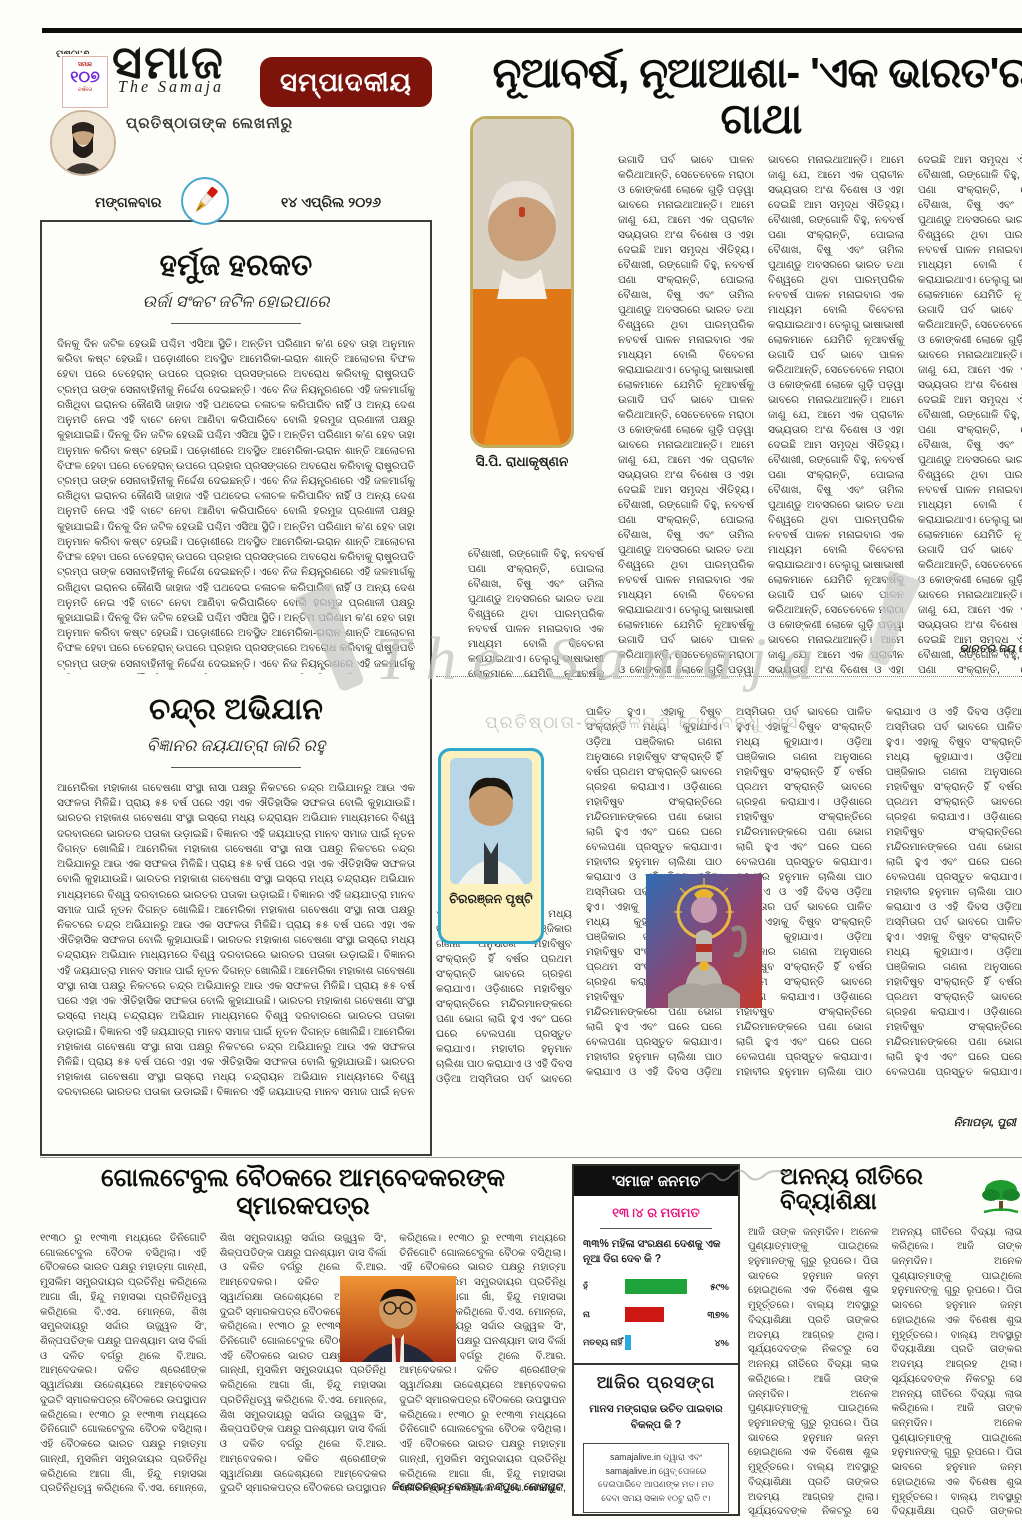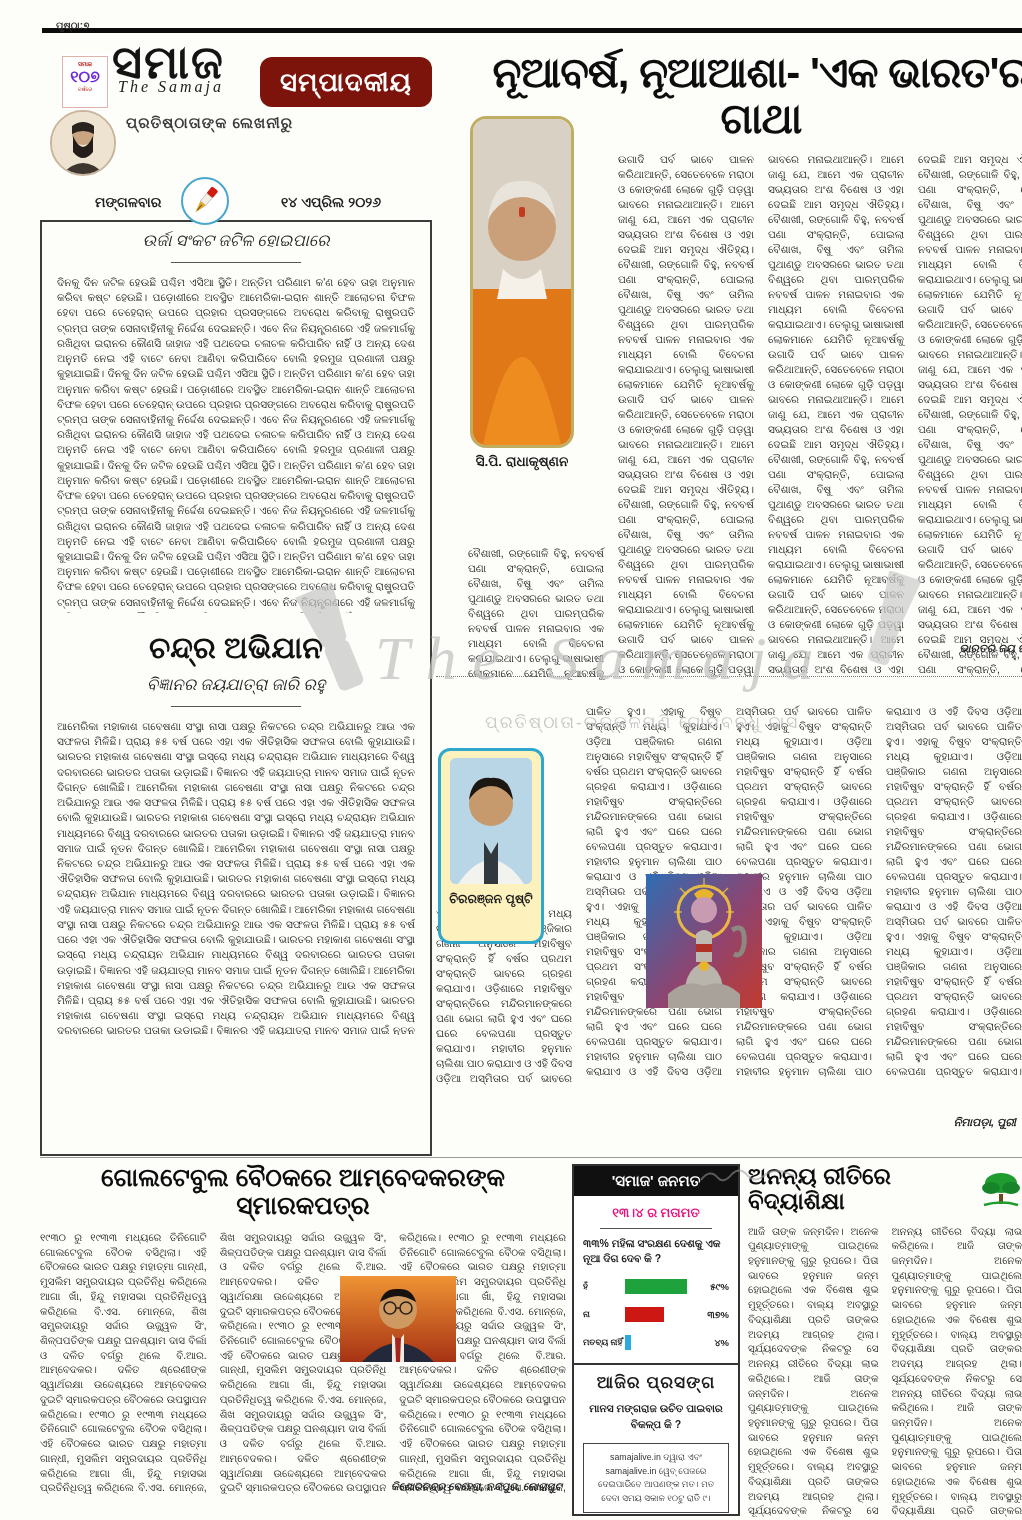--- a/index.html
+++ b/index.html
@@ -2,21 +2,21 @@
 <html><head>
 <meta charset="utf-8">
 <style>
   * { margin:0; padding:0; box-sizing:border-box; }
   body { background:#e9e9e9; font-family:"Liberation Sans","DejaVu Sans",sans-serif; }
   #page { position:relative; width:1022px; height:1520px; margin:0 auto; background:#fdfdfa; color:#1b1b1b; overflow:hidden; }
   .abs { position:absolute; }
 
   
   #top-rule { left:42px; top:28px; width:980px; height:5px; background:#0c0c0c; }
-  #page-label { left:56px; top:20px; font-size:10px; font-weight:bold; color:#333; }
+  #page-label { left:56px; top:48px; font-size:10px; font-weight:bold; color:#333; }
 
   
   #badge { left:62px; top:56px; width:46px; height:52px; border:1px solid #dfb4a8; box-shadow:0 0 0 2px #fff,0 1px 2px rgba(0,0,0,.25); background:#fff; text-align:center; padding-top:4px; }
   #badge .b-top { font-size:6px; color:#b3170e; font-weight:bold; }
   #badge .b-num { font-size:16px; color:#6d28d9; font-weight:bold; line-height:1.1; }
   #badge .b-bot { font-size:5.5px; color:#b3170e; }
   #logo-block { left:112px; top:38px; width:150px; }
   #logo-odia { font-size:46px; font-weight:bold; color:#141414; letter-spacing:2px; line-height:1.05; }
   #logo-latin { font-family:"Liberation Serif","DejaVu Serif",serif; font-style:italic; font-size:16px; color:#222; margin:-8px 0 0 6px; letter-spacing:3px; }
   #section-flag { left:260px; top:57px; width:172px; height:50px; background:#7c140b; border-radius:12px; display:flex; align-items:center; justify-content:center; color:#fff; font-size:26px; font-weight:bold; letter-spacing:1px; }
@@ -87,21 +87,21 @@
   .bar-label { flex:0 0 42px; font-size:8.5px; font-weight:bold; }
   .bar-track { flex:1; }
   .bar { height:15px; }
   .bar-pct { flex:0 0 26px; text-align:right; font-size:9.5px; font-weight:bold; }
   #today-header { border-top:2px solid #333; padding:8px 0 6px; text-align:center; font-size:17px; font-weight:bold; letter-spacing:1px; }
   #today-question { font-size:10.5px; font-weight:bold; text-align:center; padding:2px 12px 8px; line-height:1.5; }
   #vote-box { margin:2px 9px; border:1.5px solid #444; padding:7px 5px; font-size:8.8px; text-align:center; line-height:1.55; color:#333; }
 
   
   #education { left:748px; top:1164px; width:274px; height:352px; }
-  #edu-head { display:flex; align-items:center; }
+  #edu-head { display:flex; align-items:flex-end;margin-left:32px; }
   #edu-head .headline { flex:1; font-size:23px; text-align:left; }
   #education-body { margin-top:10px; height:300px; column-count:2; column-gap:13px; font-size:10.3px; }
 
   
   #watermark { left:270px; top:575px; width:600px; height:215px; z-index:5; pointer-events:none; }
   #wm-script { position:absolute; left:105px; top:48px; font-family:"Liberation Serif","DejaVu Serif",serif; font-style:italic; font-size:62px; color:#c3c3c3; letter-spacing:16px; opacity:.75; }
   #wm-tagline { position:absolute; left:215px; top:138px; font-size:17px; color:#c0c0c0; letter-spacing:2px; opacity:.9; }
   #scribble { left:698px; top:1166px; width:100px; height:20px; z-index:4; opacity:.55; }
   svg { display:block; }
 </style>
@@ -142,20 +142,21 @@
       <g transform="rotate(40 17 17)">
         <rect x="13" y="1" width="8" height="9" rx="1.5" fill="#d01b10"></rect>
         <rect x="13.5" y="10" width="7" height="10" fill="#f4efe2" stroke="#999" stroke-width=".5"></rect>
         <path d="M13.5 20 L20.5 20 L17 32 Z" fill="#e0a62a"></path>
         <line x1="17" y1="22" x2="17" y2="29" stroke="#7a5a10" stroke-width="1"></line>
       </g>
     </svg>
   </div>
 
   <div class="abs" id="editorial-box">
+    <div class="ed-title" id="ed1-title">ହର୍ମୁଜ ହରକତ</div>
     <div class="ed-sub">ଉର୍ଜା ସଂକଟ ଜଟିଳ ହୋଇପାରେ</div>
     <div class="ed-rule"></div>
     <div class="ed-body" id="ed1-body">ଦିନକୁ ଦିନ ଜଟିଳ ହେଉଛି ପଶ୍ଚିମ ଏସିଆ ସ୍ଥିତି। ଅନ୍ତିମ ପରିଣାମ କ'ଣ ହେବ ତାହା ଅନୁମାନ କରିବା କଷ୍ଟ ହେଉଛି। ପଡ଼ୋଶୀରେ ଅବସ୍ଥିତ ଆମେରିକା-ଇରାନ ଶାନ୍ତି ଆଲୋଚନା ବିଫଳ ହେବା ପରେ ତେହେରାନ୍ ଉପରେ ପ୍ରହାର ପ୍ରସଙ୍ଗରେ ଅବରୋଧ କରିବାକୁ ରାଷ୍ଟ୍ରପତି ଟ୍ରମ୍ପ ତାଙ୍କ ସେନାବାହିନୀକୁ ନିର୍ଦ୍ଦେଶ ଦେଇଛନ୍ତି। ଏବେ ନିଜ ନିୟନ୍ତ୍ରଣରେ ଏହି ଜଳମାର୍ଗକୁ ରଖିଥିବା ଇରାନର କୌଣସି ଜାହାଜ ଏହି ପଥଦେଇ ଚଳାଚଳ କରିପାରିବ ନାହିଁ ଓ ଅନ୍ୟ ଦେଶ ଅନୁମତି ନେଇ ଏହି ବାଟେ ନେବା ଆଣିବା କରିପାରିବେ ବୋଲି ହରମୁଜ ପ୍ରଣାଳୀ ପକ୍ଷରୁ କୁହାଯାଇଛି। ଦିନକୁ ଦିନ ଜଟିଳ ହେଉଛି ପଶ୍ଚିମ ଏସିଆ ସ୍ଥିତି। ଅନ୍ତିମ ପରିଣାମ କ'ଣ ହେବ ତାହା ଅନୁମାନ କରିବା କଷ୍ଟ ହେଉଛି। ପଡ଼ୋଶୀରେ ଅବସ୍ଥିତ ଆମେରିକା-ଇରାନ ଶାନ୍ତି ଆଲୋଚନା ବିଫଳ ହେବା ପରେ ତେହେରାନ୍ ଉପରେ ପ୍ରହାର ପ୍ରସଙ୍ଗରେ ଅବରୋଧ କରିବାକୁ ରାଷ୍ଟ୍ରପତି ଟ୍ରମ୍ପ ତାଙ୍କ ସେନାବାହିନୀକୁ ନିର୍ଦ୍ଦେଶ ଦେଇଛନ୍ତି। ଏବେ ନିଜ ନିୟନ୍ତ୍ରଣରେ ଏହି ଜଳମାର୍ଗକୁ ରଖିଥିବା ଇରାନର କୌଣସି ଜାହାଜ ଏହି ପଥଦେଇ ଚଳାଚଳ କରିପାରିବ ନାହିଁ ଓ ଅନ୍ୟ ଦେଶ ଅନୁମତି ନେଇ ଏହି ବାଟେ ନେବା ଆଣିବା କରିପାରିବେ ବୋଲି ହରମୁଜ ପ୍ରଣାଳୀ ପକ୍ଷରୁ କୁହାଯାଇଛି। ଦିନକୁ ଦିନ ଜଟିଳ ହେଉଛି ପଶ୍ଚିମ ଏସିଆ ସ୍ଥିତି। ଅନ୍ତିମ ପରିଣାମ କ'ଣ ହେବ ତାହା ଅନୁମାନ କରିବା କଷ୍ଟ ହେଉଛି। ପଡ଼ୋଶୀରେ ଅବସ୍ଥିତ ଆମେରିକା-ଇରାନ ଶାନ୍ତି ଆଲୋଚନା ବିଫଳ ହେବା ପରେ ତେହେରାନ୍ ଉପରେ ପ୍ରହାର ପ୍ରସଙ୍ଗରେ ଅବରୋଧ କରିବାକୁ ରାଷ୍ଟ୍ରପତି ଟ୍ରମ୍ପ ତାଙ୍କ ସେନାବାହିନୀକୁ ନିର୍ଦ୍ଦେଶ ଦେଇଛନ୍ତି। ଏବେ ନିଜ ନିୟନ୍ତ୍ରଣରେ ଏହି ଜଳମାର୍ଗକୁ ରଖିଥିବା ଇରାନର କୌଣସି ଜାହାଜ ଏହି ପଥଦେଇ ଚଳାଚଳ କରିପାରିବ ନାହିଁ ଓ ଅନ୍ୟ ଦେଶ ଅନୁମତି ନେଇ ଏହି ବାଟେ ନେବା ଆଣିବା କରିପାରିବେ ବୋଲି ହରମୁଜ ପ୍ରଣାଳୀ ପକ୍ଷରୁ କୁହାଯାଇଛି। ଦିନକୁ ଦିନ ଜଟିଳ ହେଉଛି ପଶ୍ଚିମ ଏସିଆ ସ୍ଥିତି। ଅନ୍ତିମ ପରିଣାମ କ'ଣ ହେବ ତାହା ଅନୁମାନ କରିବା କଷ୍ଟ ହେଉଛି। ପଡ଼ୋଶୀରେ ଅବସ୍ଥିତ ଆମେରିକା-ଇରାନ ଶାନ୍ତି ଆଲୋଚନା ବିଫଳ ହେବା ପରେ ତେହେରାନ୍ ଉପରେ ପ୍ରହାର ପ୍ରସଙ୍ଗରେ ଅବରୋଧ କରିବାକୁ ରାଷ୍ଟ୍ରପତି ଟ୍ରମ୍ପ ତାଙ୍କ ସେନାବାହିନୀକୁ ନିର୍ଦ୍ଦେଶ ଦେଇଛନ୍ତି। ଏବେ ନିଜ ନିୟନ୍ତ୍ରଣରେ ଏହି ଜଳମାର୍ଗକୁ ରଖିଥିବା ଇରାନର କୌଣସି ଜାହାଜ ଏହି ପଥଦେଇ ଚଳାଚଳ କରିପାରିବ ନାହିଁ ଓ ଅନ୍ୟ ଦେଶ ଅନୁମତି ନେଇ ଏହି ବାଟେ ନେବା ଆଣିବା କରିପାରିବେ ବୋଲି ହରମୁଜ ପ୍ରଣାଳୀ ପକ୍ଷରୁ କୁହାଯାଇଛି।</div>
     <div class="ed-title" id="ed2-title">ଚନ୍ଦ୍ର ଅଭିଯାନ</div>
     <div class="ed-sub">ବିଜ୍ଞାନର ଜୟଯାତ୍ରା ଜାରି ରହୁ</div>
     <div class="ed-rule"></div>
     <div class="ed-body" id="ed2-body">ଆମେରିକା ମହାକାଶ ଗବେଷଣା ସଂସ୍ଥା ନାସା ପକ୍ଷରୁ ନିକଟରେ ଚନ୍ଦ୍ର ଅଭିଯାନରୁ ଆଉ ଏକ ସଫଳତା ମିଳିଛି। ପ୍ରାୟ ୫୫ ବର୍ଷ ପରେ ଏହା ଏକ ଐତିହାସିକ ସଫଳତା ବୋଲି କୁହାଯାଉଛି। ଭାରତର ମହାକାଶ ଗବେଷଣା ସଂସ୍ଥା ଇସ୍ରୋ ମଧ୍ୟ ଚନ୍ଦ୍ରାୟନ ଅଭିଯାନ ମାଧ୍ୟମରେ ବିଶ୍ୱ ଦରବାରରେ ଭାରତର ପତାକା ଉଡ଼ାଇଛି। ବିଜ୍ଞାନର ଏହି ଜୟଯାତ୍ରା ମାନବ ସମାଜ ପାଇଁ ନୂତନ ଦିଗନ୍ତ ଖୋଲିଛି। ଆମେରିକା ମହାକାଶ ଗବେଷଣା ସଂସ୍ଥା ନାସା ପକ୍ଷରୁ ନିକଟରେ ଚନ୍ଦ୍ର ଅଭିଯାନରୁ ଆଉ ଏକ ସଫଳତା ମିଳିଛି। ପ୍ରାୟ ୫୫ ବର୍ଷ ପରେ ଏହା ଏକ ଐତିହାସିକ ସଫଳତା ବୋଲି କୁହାଯାଉଛି। ଭାରତର ମହାକାଶ ଗବେଷଣା ସଂସ୍ଥା ଇସ୍ରୋ ମଧ୍ୟ ଚନ୍ଦ୍ରାୟନ ଅଭିଯାନ ମାଧ୍ୟମରେ ବିଶ୍ୱ ଦରବାରରେ ଭାରତର ପତାକା ଉଡ଼ାଇଛି। ବିଜ୍ଞାନର ଏହି ଜୟଯାତ୍ରା ମାନବ ସମାଜ ପାଇଁ ନୂତନ ଦିଗନ୍ତ ଖୋଲିଛି। ଆମେରିକା ମହାକାଶ ଗବେଷଣା ସଂସ୍ଥା ନାସା ପକ୍ଷରୁ ନିକଟରେ ଚନ୍ଦ୍ର ଅଭିଯାନରୁ ଆଉ ଏକ ସଫଳତା ମିଳିଛି। ପ୍ରାୟ ୫୫ ବର୍ଷ ପରେ ଏହା ଏକ ଐତିହାସିକ ସଫଳତା ବୋଲି କୁହାଯାଉଛି। ଭାରତର ମହାକାଶ ଗବେଷଣା ସଂସ୍ଥା ଇସ୍ରୋ ମଧ୍ୟ ଚନ୍ଦ୍ରାୟନ ଅଭିଯାନ ମାଧ୍ୟମରେ ବିଶ୍ୱ ଦରବାରରେ ଭାରତର ପତାକା ଉଡ଼ାଇଛି। ବିଜ୍ଞାନର ଏହି ଜୟଯାତ୍ରା ମାନବ ସମାଜ ପାଇଁ ନୂତନ ଦିଗନ୍ତ ଖୋଲିଛି। ଆମେରିକା ମହାକାଶ ଗବେଷଣା ସଂସ୍ଥା ନାସା ପକ୍ଷରୁ ନିକଟରେ ଚନ୍ଦ୍ର ଅଭିଯାନରୁ ଆଉ ଏକ ସଫଳତା ମିଳିଛି। ପ୍ରାୟ ୫୫ ବର୍ଷ ପରେ ଏହା ଏକ ଐତିହାସିକ ସଫଳତା ବୋଲି କୁହାଯାଉଛି। ଭାରତର ମହାକାଶ ଗବେଷଣା ସଂସ୍ଥା ଇସ୍ରୋ ମଧ୍ୟ ଚନ୍ଦ୍ରାୟନ ଅଭିଯାନ ମାଧ୍ୟମରେ ବିଶ୍ୱ ଦରବାରରେ ଭାରତର ପତାକା ଉଡ଼ାଇଛି। ବିଜ୍ଞାନର ଏହି ଜୟଯାତ୍ରା ମାନବ ସମାଜ ପାଇଁ ନୂତନ ଦିଗନ୍ତ ଖୋଲିଛି। ଆମେରିକା ମହାକାଶ ଗବେଷଣା ସଂସ୍ଥା ନାସା ପକ୍ଷରୁ ନିକଟରେ ଚନ୍ଦ୍ର ଅଭିଯାନରୁ ଆଉ ଏକ ସଫଳତା ମିଳିଛି। ପ୍ରାୟ ୫୫ ବର୍ଷ ପରେ ଏହା ଏକ ଐତିହାସିକ ସଫଳତା ବୋଲି କୁହାଯାଉଛି। ଭାରତର ମହାକାଶ ଗବେଷଣା ସଂସ୍ଥା ଇସ୍ରୋ ମଧ୍ୟ ଚନ୍ଦ୍ରାୟନ ଅଭିଯାନ ମାଧ୍ୟମରେ ବିଶ୍ୱ ଦରବାରରେ ଭାରତର ପତାକା ଉଡ଼ାଇଛି। ବିଜ୍ଞାନର ଏହି ଜୟଯାତ୍ରା ମାନବ ସମାଜ ପାଇଁ ନୂତନ ଦିଗନ୍ତ ଖୋଲିଛି।</div>
   </div>
 
   <div class="abs" id="lead">

